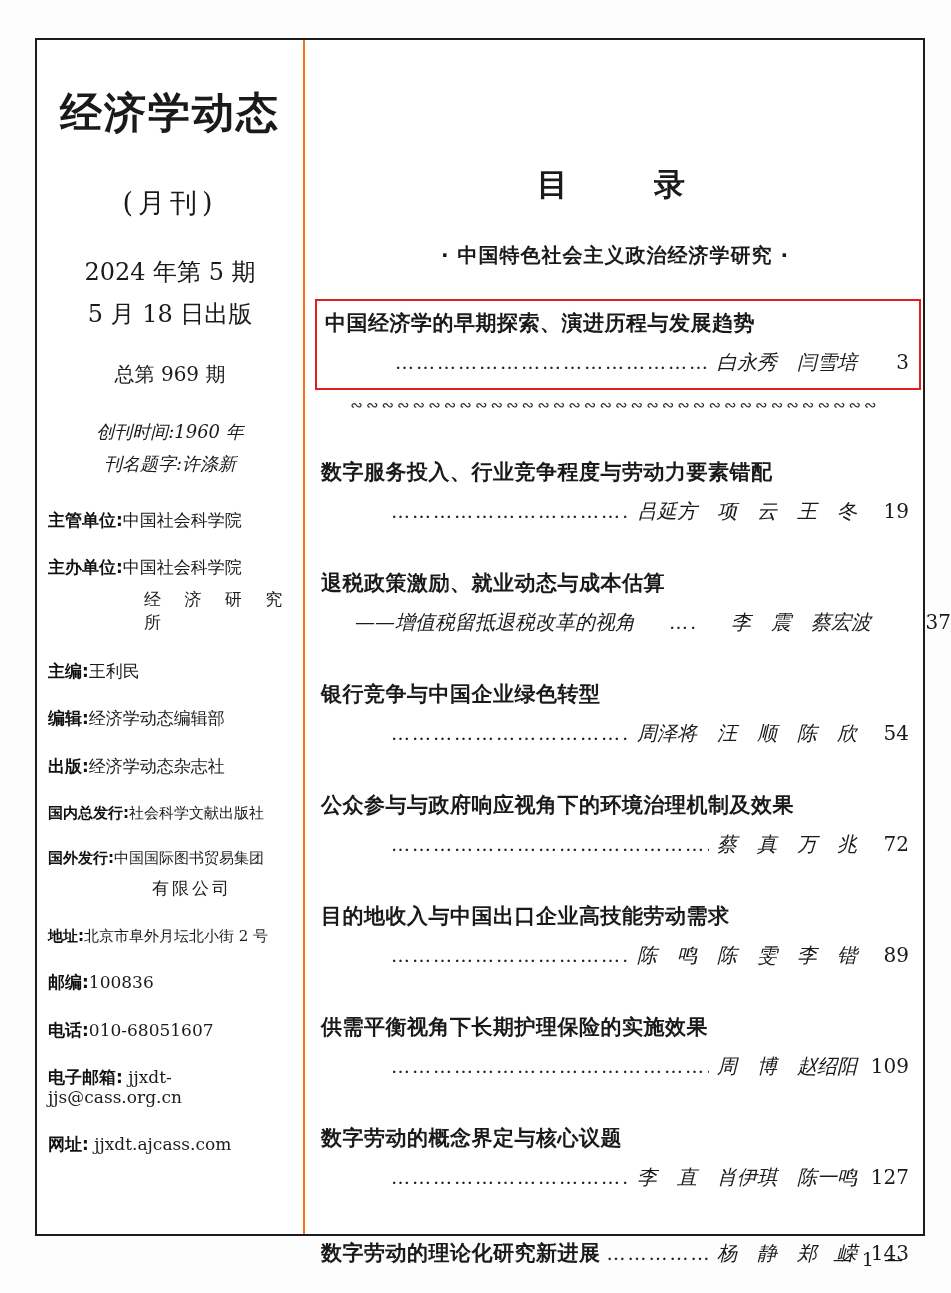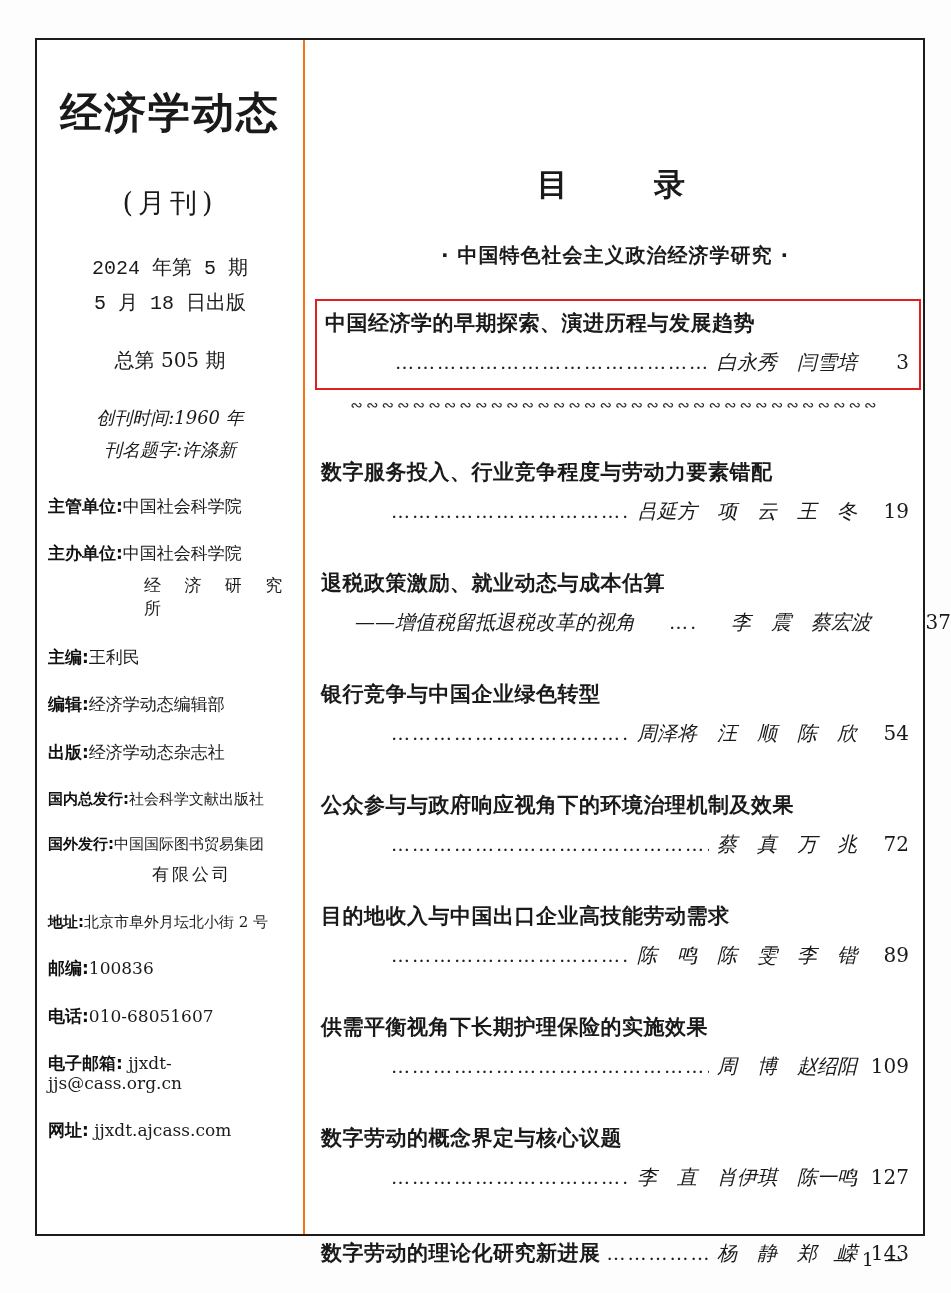--- a/index.html
+++ b/index.html
@@ -16,21 +16,21 @@
   
   .left-col{
     position:absolute;left:0;top:0;width:268px;height:100%;
     border-right:2px solid #f97316;box-sizing:border-box;
   }
   .journal-title{
     margin-top:45px;text-align:center;font-size:42px;font-weight:900;
     letter-spacing:2px;font-family:"DejaVu Serif", serif;
   }
   .monthly{margin-top:44px;text-align:center;font-size:27px;letter-spacing:5px;}
-  .issue-block{margin-top:30px;text-align:center;font-size:20px;line-height:1.75;font-family:Liberation Mono, monospace;}
+  .issue-block{margin-top:30px;text-align:center;font-size:24px;line-height:1.75;}
   .total-issue{margin-top:26px;text-align:center;font-size:20px;}
   .founded-block{
     margin-top:28px;text-align:center;font-size:18px;line-height:1.8;
     font-style:italic;
   }
   .fields{margin-top:30px;padding:0 8px 0 11px;}
   .field-row{margin-top:28px;font-size:17px;line-height:1.15;}
   .field-row.small{font-size:15px;}
   .field-label{
     font-family:"DejaVu Sans", sans-serif;font-weight:700;color:#111;
@@ -95,21 +95,21 @@
 
 <div class="page-box">
 
   <div class="left-col">
     <div class="journal-title">经济学动态</div>
     <div class="monthly">(月刊)</div>
     <div class="issue-block">
       <div>2024 年第 5 期</div>
       <div>5 月 18 日出版</div>
     </div>
-    <div class="total-issue">总第 505 期</div>
+    <div class="total-issue">总第 969 期</div>
     <div class="founded-block">
       <div>创刊时间:1960 年</div>
       <div>刊名题字:许涤新</div>
     </div>
 
     <div class="fields">
       <div class="field-row">
         <span class="field-label">主管单位:</span><span class="field-value">中国社会科学院</span>
       </div>
       <div class="field-row">

